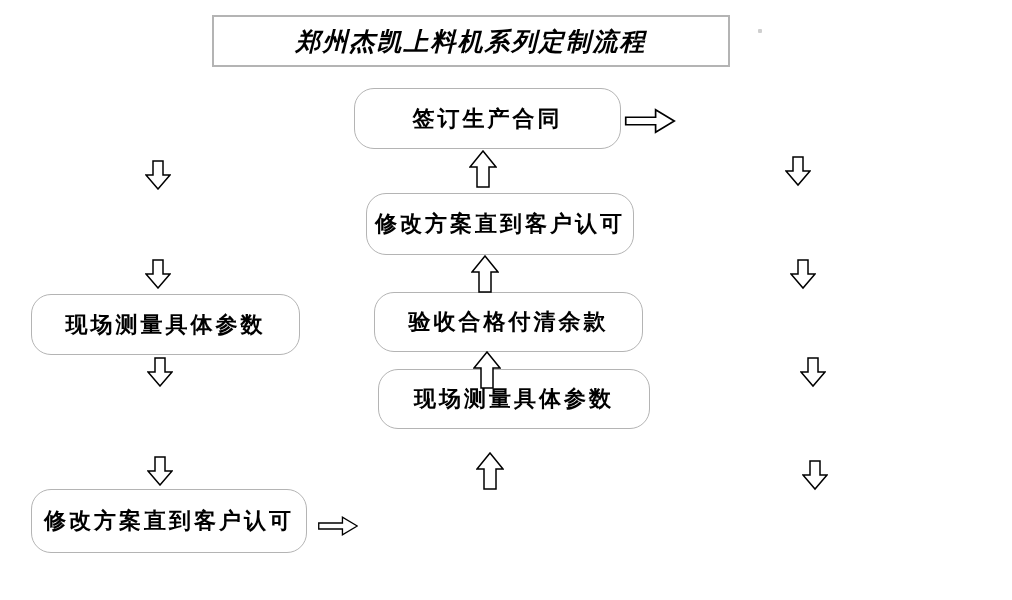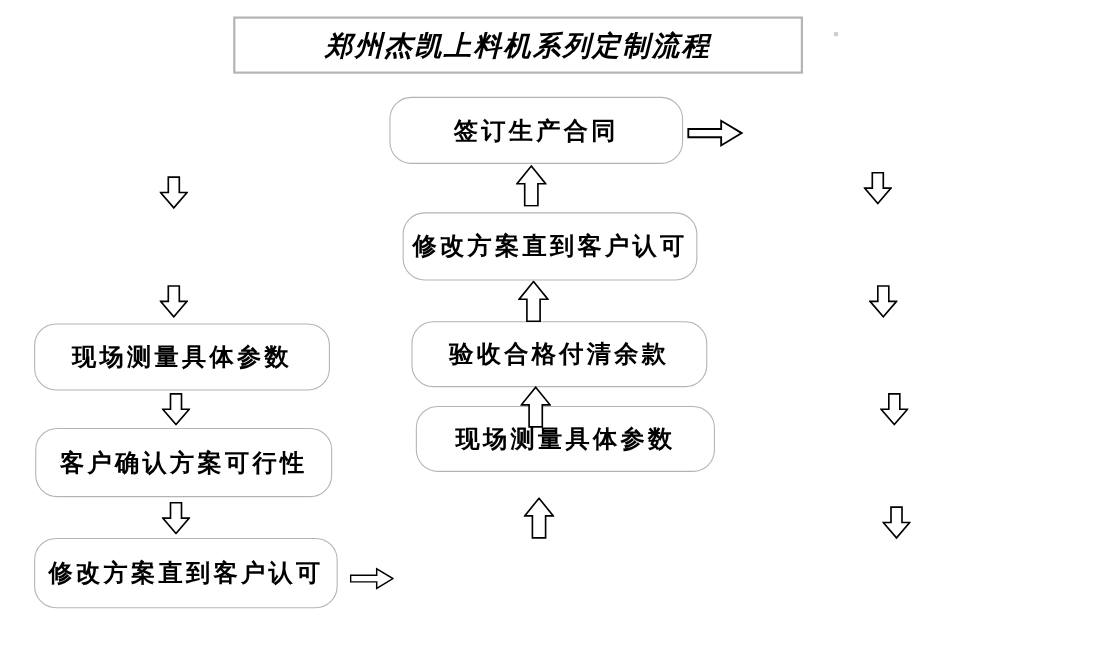--- a/index.html
+++ b/index.html
@@ -36,23 +36,20 @@
 
 <div class="canvas">
 
   <div class="title-box">
     <span class="title-text">郑州杰凯上料机系列定制流程</span>
   </div>
   <div class="artifact-dot"></div>
 
   <div class="node" style="left:31px; top:294px; width:269px; height:61px">
     <span class="node-label">现场测量具体参数</span>
-  </div>
-  <div class="node" style="left:32px; top:389px; width:270px; height:63px">
-    <span class="node-label">客户确认方案可行性</span>
   </div>
   <div class="node" style="left:31px; top:489px; width:276px; height:64px">
     <span class="node-label">修改方案直到客户认可</span>
   </div>
 
   <div class="node" style="left:354px; top:88px; width:267px; height:61px">
     <span class="node-label">签订生产合同</span>
   </div>
   <div class="node" style="left:366px; top:193px; width:268px; height:62px">
     <span class="node-label">修改方案直到客户认可</span>

